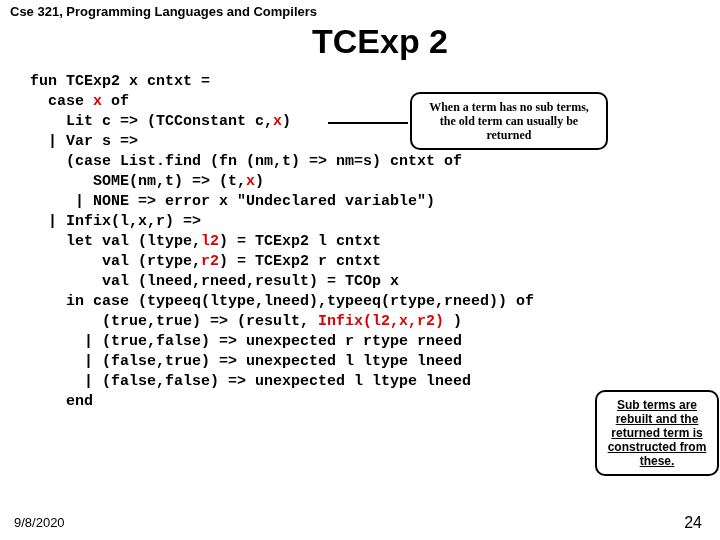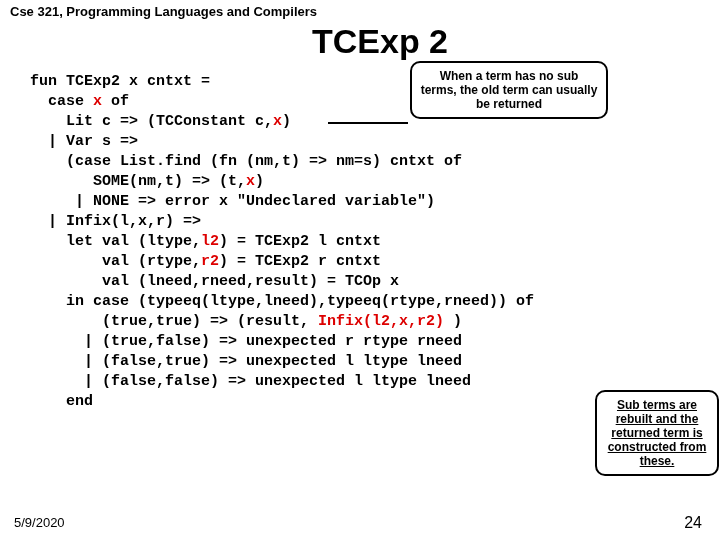--- a/index.html
+++ b/index.html
@@ -2,21 +2,21 @@
 <html><head>
 <meta charset="utf-8">
 <style>
   html,body{margin:0;padding:0;width:720px;height:540px;font-family:Arial,Helvetica,sans-serif;background:#fff;color:#000;}
   .slide{position:relative;width:720px;height:540px;overflow:hidden;}
   .course{position:absolute;top:4px;left:10px;font-size:13px;font-weight:bold;}
   .title{position:absolute;top:22px;left:0;width:720px;text-align:center;font-size:34px;font-weight:bold;margin-left:20px;}
   .code{position:absolute;top:72px;left:30px;width:660px;font-family:"Courier New",monospace;font-size:15px;font-weight:bold;line-height:20px;white-space:pre;}
   .red{color:#d00;}
   .callout{position:absolute;background:#fff;border:2px solid #000;border-radius:10px;padding:6px 8px;font-size:12px;font-weight:bold;text-align:center;line-height:14px;}
-  .callout1{top:61px;left:410px;width:178px;}
+  .callout1{top:92px;left:410px;width:178px;font-family:Liberation Serif, serif;}
   .callout2{top:390px;left:595px;width:104px;text-decoration:underline;}
   .pointer{position:absolute;background:#000;}
   .ptr1{top:122px;left:328px;width:80px;height:2px;}
   .date{position:absolute;bottom:10px;left:14px;font-size:13px;}
   .pagenum{position:absolute;bottom:8px;right:18px;font-size:16px;}
 </style>
 </head>
 <body>
 
 <div class="slide">
@@ -41,16 +41,16 @@
 <span>      | (true,false) =&gt; unexpected r rtype rneed</span>
 <span>      | (false,true) =&gt; unexpected l ltype lneed</span>
 <span>      | (false,false) =&gt; unexpected l ltype lneed</span>
 <span>    end</span></div>
 
   <div class="callout callout1">When a term has no sub terms, the old term can usually be returned</div>
   <div class="pointer ptr1"></div>
 
   <div class="callout callout2">Sub terms are rebuilt and the returned term is constructed from these.</div>
 
-  <div class="date">5/9/2020</div>
+  <div class="date">9/8/2020</div>
   <div class="pagenum">24</div>
 
 </div>
 
 </body></html>

